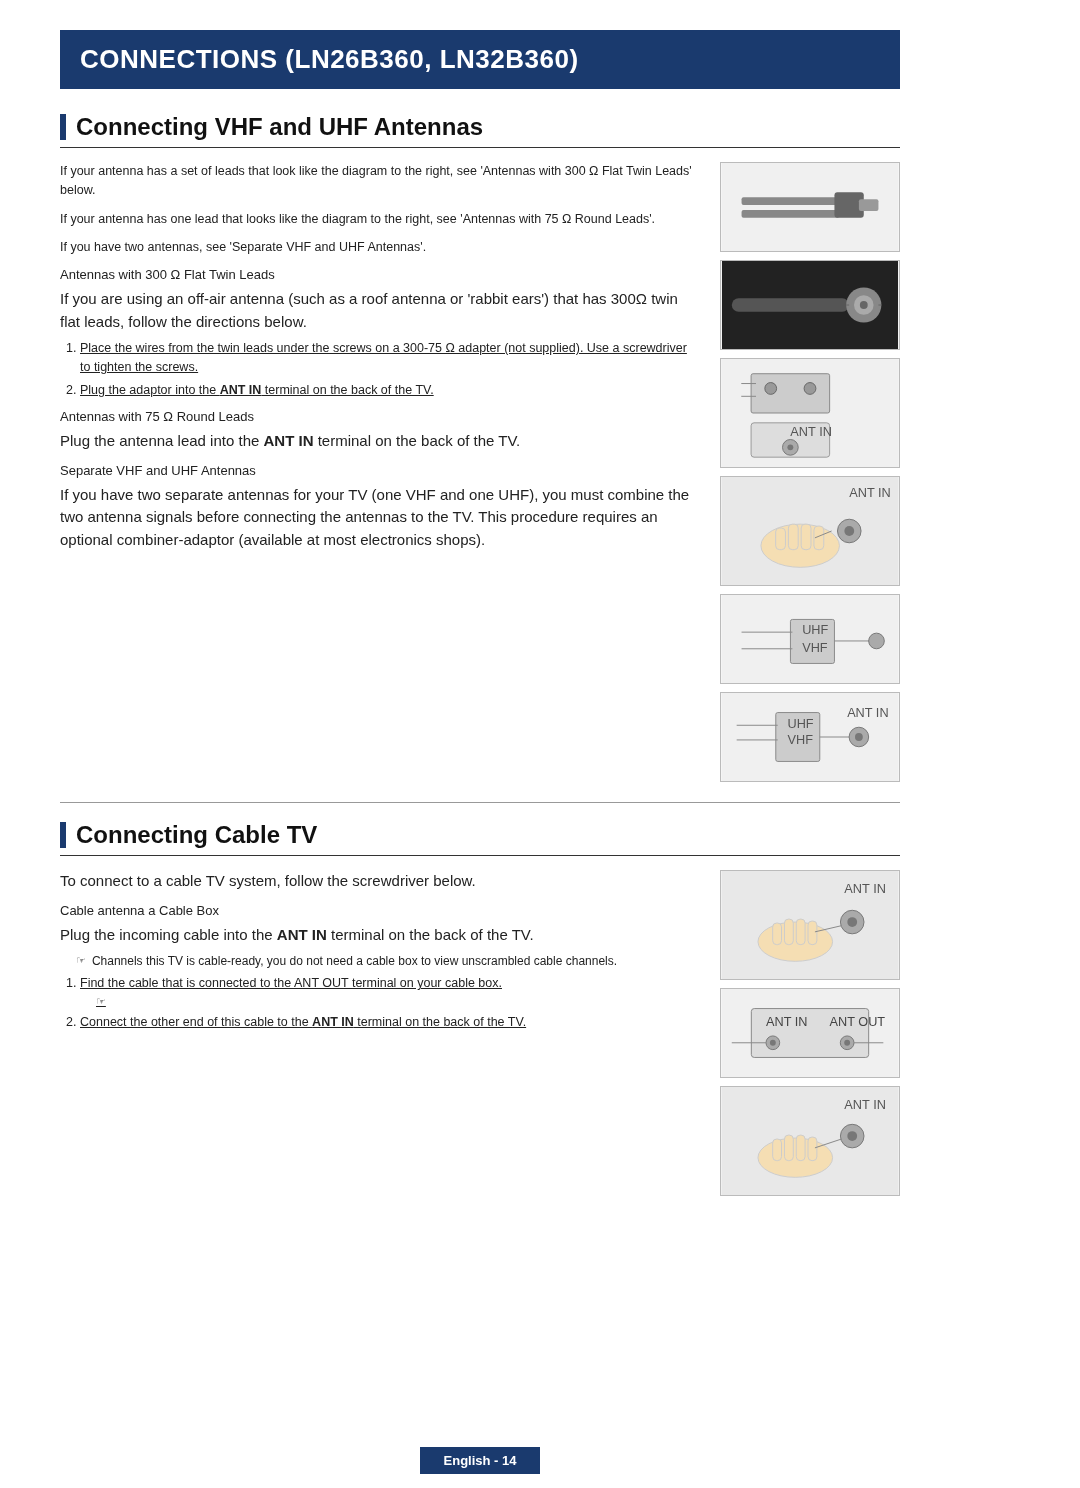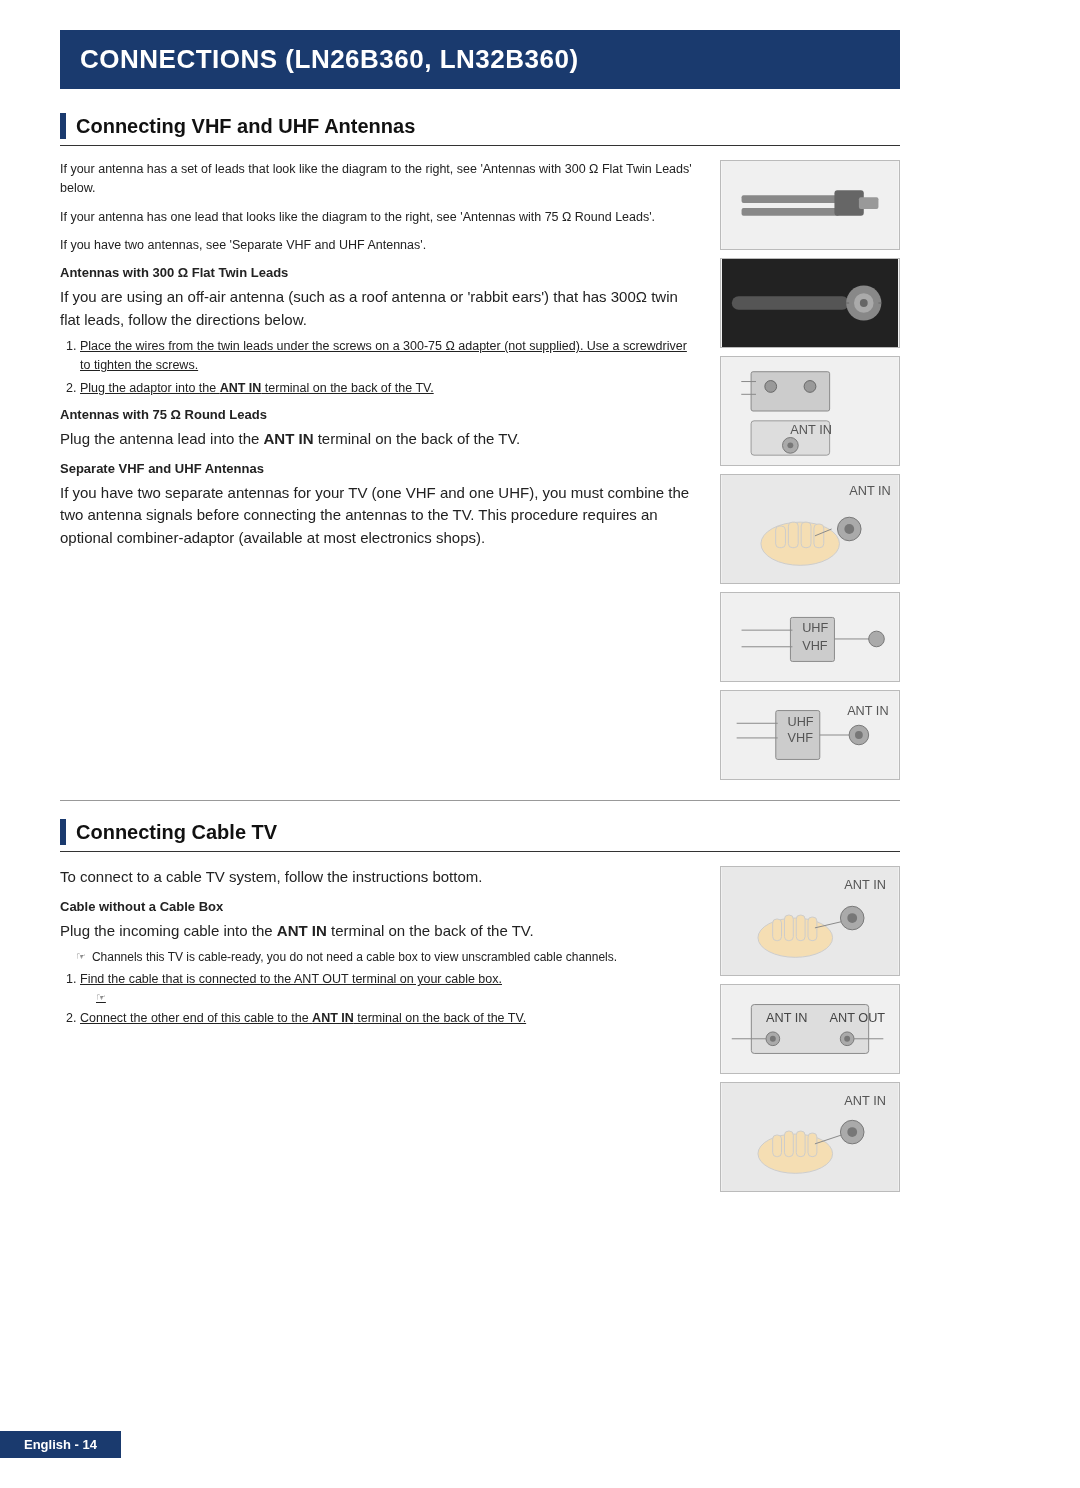--- a/index.html
+++ b/index.html
@@ -43,21 +43,21 @@
       padding-bottom: 6px;
     }
     .section-bar {
       width: 6px;
       height: 26px;
       background: #1a3a6e;
       margin-right: 10px;
       flex-shrink: 0;
     }
     .section-title {
-      font-size: 20px;
+      font-size: 24px;
       font-weight: bold;
       color: #111;
     }
 
     
     .content-area {
       display: flex;
       gap: 20px;
       margin-bottom: 10px;
       justify-content: space-between;
@@ -89,21 +89,21 @@
     }
 
     
     .intro-text {
       font-size: 12.5px;
       line-height: 1.5;
       margin-bottom: 10px;
     }
     .subsection-title {
       font-size: 13px;
-      font-weight: bold;
+      font-weight: normal;
       margin-bottom: 6px;
       margin-top: 10px;
     }
     .body-text {
       font-size: 15px;
       line-height: 1.5;
       margin-bottom: 6px;
     }
     .numbered-list {
       margin-left: 20px;
@@ -126,24 +126,25 @@
     .note-icon {
       font-size: 11px;
     }
     strong {
       font-weight: bold;
     }
 
     
     .footer {
       position: absolute;
-      bottom: 30px;
+      bottom: 14px;
       left: 0;
       right: 0;
       display: flex;
+      justify-content: center;
     }
     .footer-badge {
       background: #1a3a6e;
       color: #ffffff;
       padding: 6px 24px;
       font-size: 13px;
       font-weight: bold;
     }
 
     
@@ -304,23 +305,23 @@
 
   <div class="section-wrapper">
     <div class="section-header">
       <div class="section-bar"></div>
       <span class="section-title">Connecting Cable TV</span>
     </div>
 
     <div class="content-area">
       <div class="text-col">
 
-        <p class="body-text">To connect to a cable TV system, follow the instructions bottom.</p>
-
-        <p class="subsection-title">Cable without a Cable Box</p>
+        <p class="body-text">To connect to a cable TV system, follow the screwdriver below.</p>
+
+        <p class="subsection-title">Cable antenna a Cable Box</p>
         <p class="body-text">Plug the incoming cable into the <strong>ANT IN</strong> terminal on the back of the TV.</p>
         <div class="note-text">
           <span class="note-icon">☞</span>
           <span>Channels this TV is cable-ready, you do not need a cable box to view unscrambled cable channels.</span>
         </div>
 
         <ol class="numbered-list">
           <li>
             Find the cable that is connected to the ANT OUT terminal on your cable box.
             <div class="note-text">

